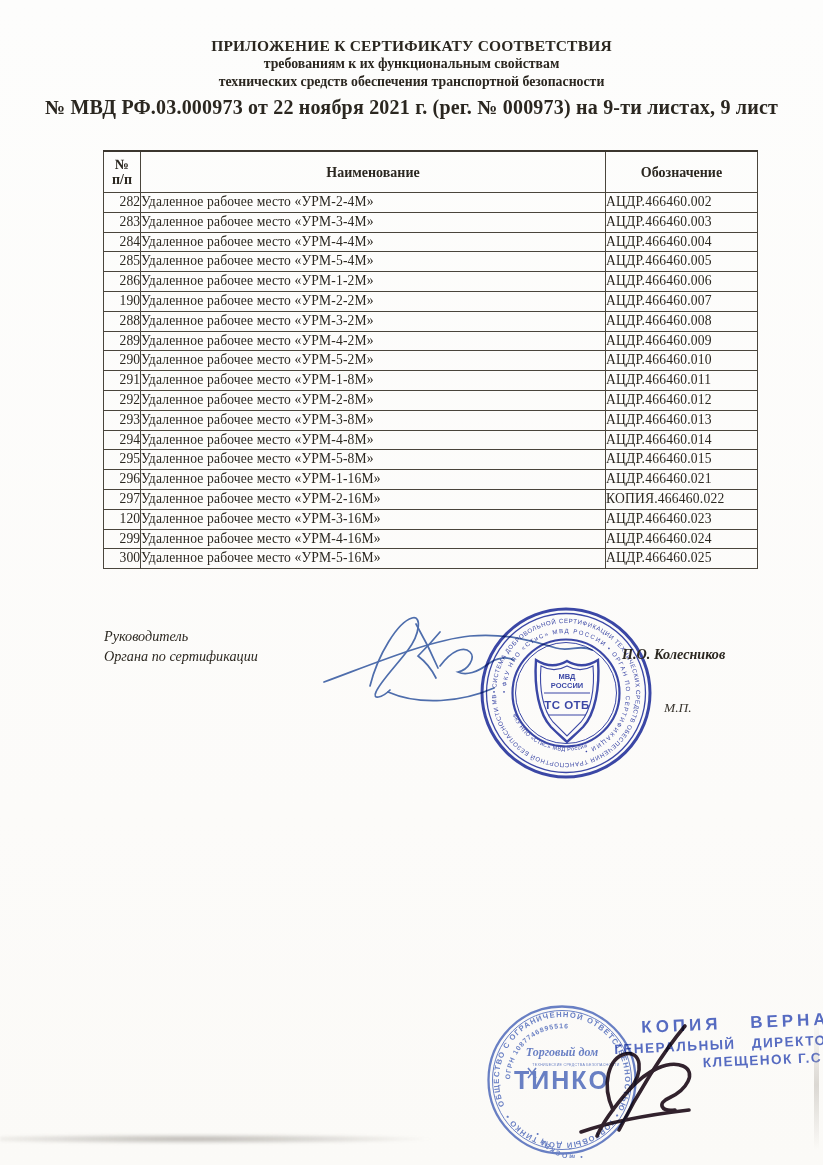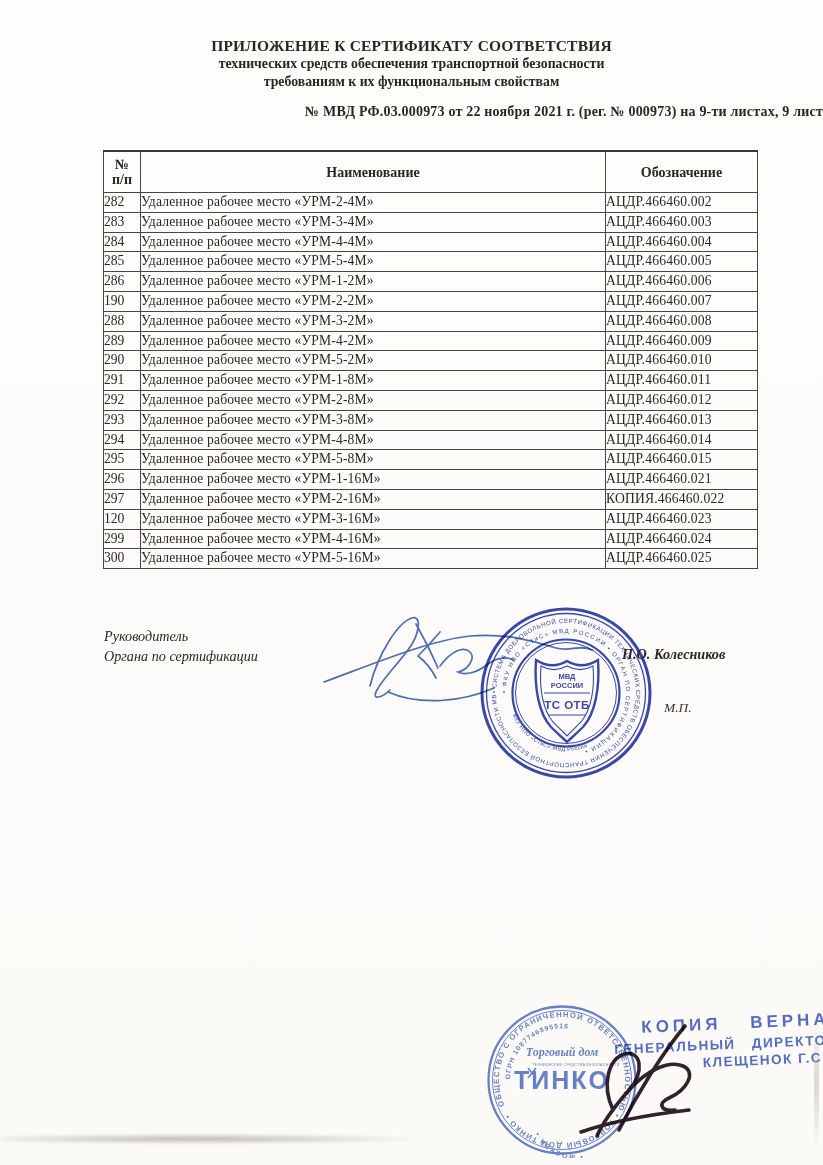--- a/index.html
+++ b/index.html
@@ -8,35 +8,35 @@
     width:823px;height:1165px;
     background:linear-gradient(180deg,#fdfdfc 0%, #fcfbf9 70%, #fbfaf7 100%);
     font-family:"Liberation Serif", serif;
     color:#2b2720;
     overflow:hidden;
   }
   
   .header{position:absolute;top:36px;left:0;width:100%;text-align:center;}
   .title-main{font-weight:bold;font-size:15.5px;letter-spacing:.2px;line-height:19px;}
   .title-sub{font-weight:bold;font-size:13.8px;line-height:18px;}
-  .cert-line{font-weight:bold;font-size:14px;margin-top:13px;letter-spacing:.2px;text-align:right;}
+  .cert-line{font-weight:bold;font-size:20px;margin-top:5px;letter-spacing:.2px;}
   
   table.cert{
     position:absolute;left:103px;top:150px;width:654px;
     border-collapse:collapse;table-layout:fixed;
     font-size:13.6px;color:#2b2720;
   }
   table.cert th, table.cert td{
     border:1px solid #4a453c;
     padding:0;overflow:hidden;white-space:nowrap;
   }
   table.cert{border:1.5px solid #443f36;border-top:2.4px solid #3b362e;}
   table.cert th{height:40px;font-size:14px;font-weight:bold;text-align:center;line-height:15px;}
   table.cert td{height:18.8px;line-height:18.8px;}
-  td.c-num{text-align:left;}
+  td.c-num{text-align:right;}
   td.c-name{padding-left:9px;letter-spacing:.15px;}
   td.c-designation{padding-left:9px;letter-spacing:.2px;}
   
   .role{position:absolute;left:104px;top:627px;font-weight:normal;font-style:italic;font-size:14.2px;line-height:19.5px;}
   .signer{position:absolute;left:622px;top:646px;font-weight:bold;font-style:italic;font-size:14.2px;}
   .mp{position:absolute;left:664px;top:700px;font-style:italic;font-size:13.5px;color:#3a362f;}
   .blue-sign{position:absolute;left:318px;top:590px;mix-blend-mode:multiply;}
   .mvd-stamp{position:absolute;left:479px;top:606px;mix-blend-mode:multiply;opacity:.93;}
   
   .tinko-stamp{position:absolute;left:484px;top:1002px;mix-blend-mode:multiply;opacity:.9;}
@@ -56,22 +56,22 @@
   }
   .edge-strip{position:absolute;right:4px;top:1020px;width:5px;height:130px;background:linear-gradient(180deg,rgba(190,185,178,.0),rgba(180,174,166,.45),rgba(190,185,178,0));}
 </style>
 </head>
 <body>
 
 <div class="page">
 
   <div class="header">
     <div class="title-main">ПРИЛОЖЕНИЕ К СЕРТИФИКАТУ СООТВЕТСТВИЯ</div>
+    <div class="title-sub">требованиям к их функциональным свойствам</div>
     <div class="title-sub">технических средств обеспечения транспортной безопасности</div>
-    <div class="title-sub">требованиям к их функциональным свойствам</div>
     <div class="cert-line">№ МВД РФ.03.000973 от 22 ноября 2021 г. (рег. № 000973) на 9-ти листах, 9 лист</div>
   </div>
 
   <table class="cert">
     <colgroup>
       <col style="width:37px">
         <col style="width:465px">
         <col style="width:152px">
     </colgroup>
     <thead>

